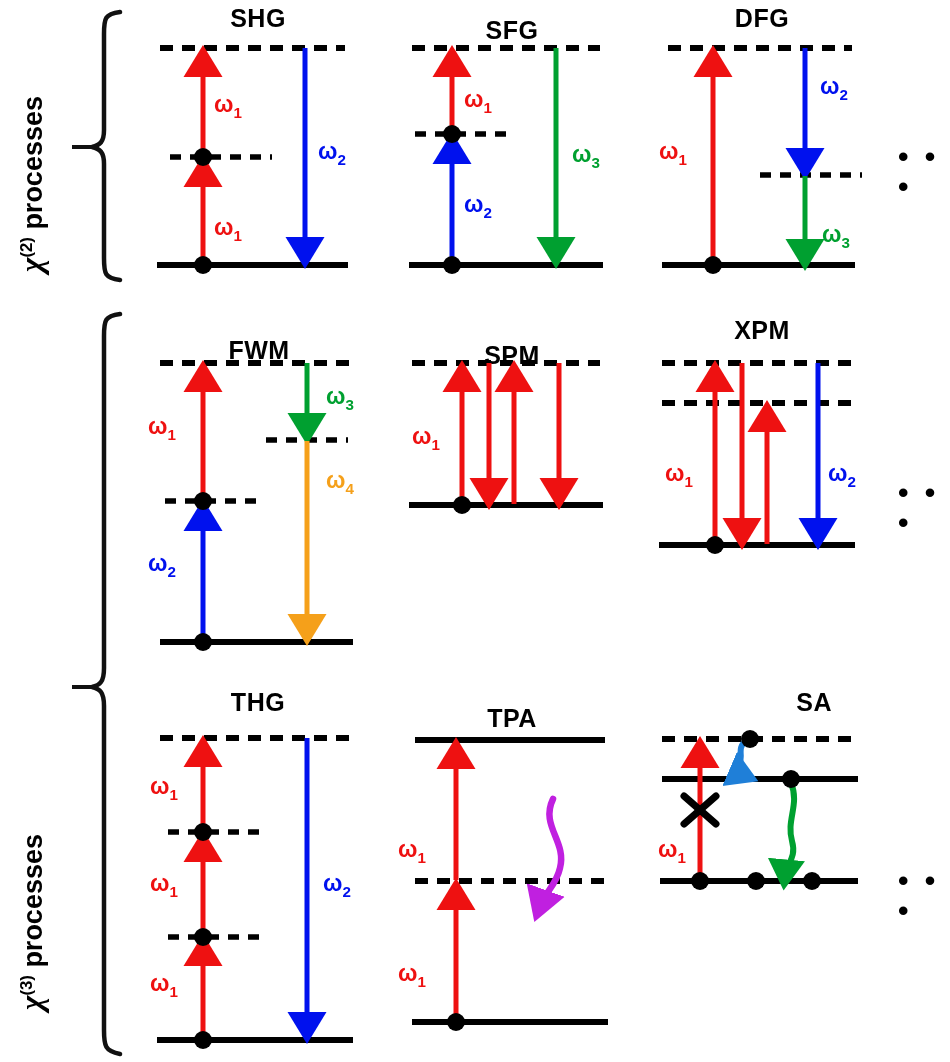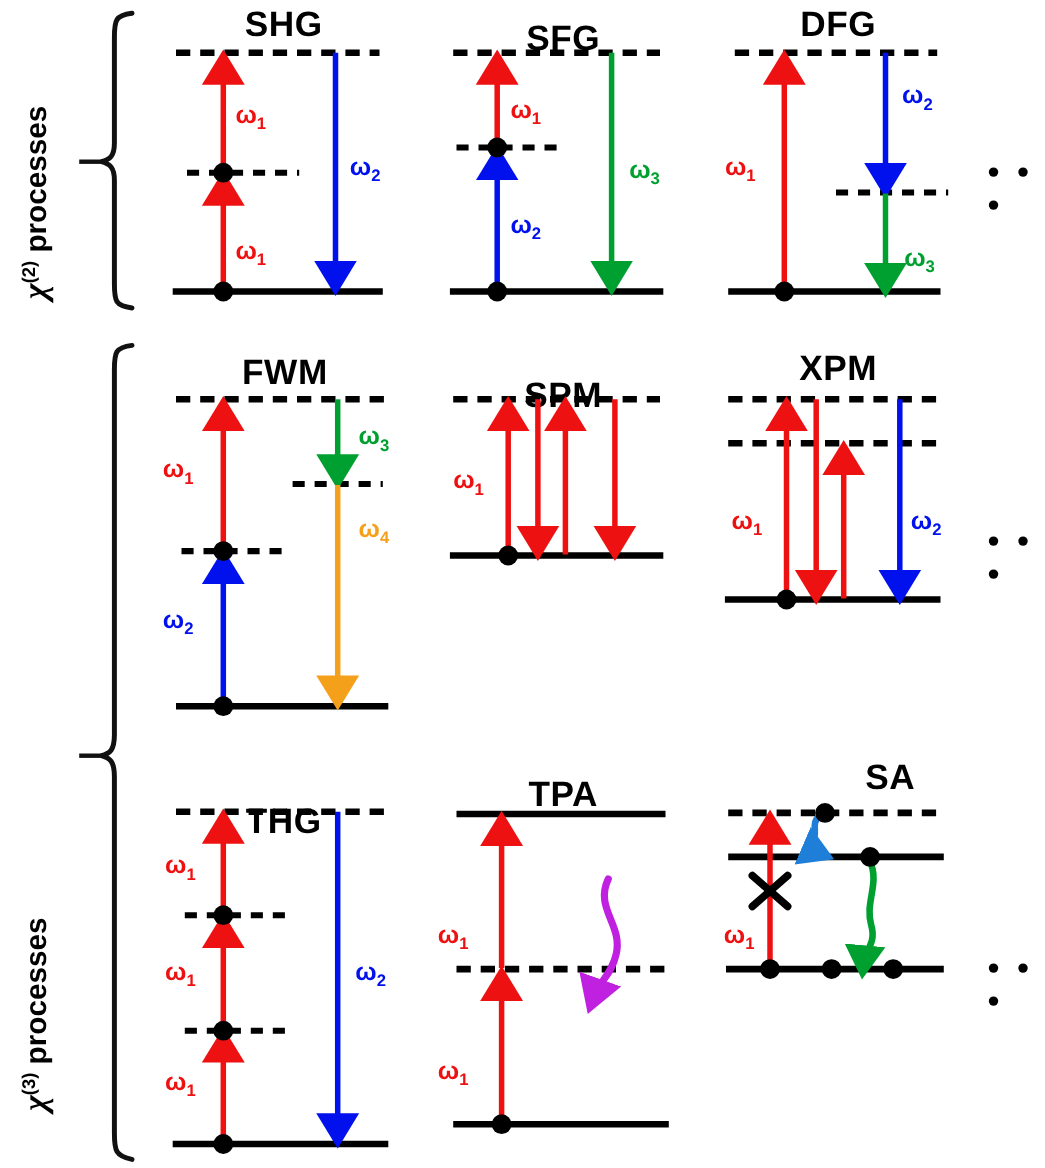--- a/index.html
+++ b/index.html
@@ -17,21 +17,21 @@
   #figure {
     position: absolute;
     left: 0; top: 0;
     width: 950px;
     height: 1062px;
   }
   .panel-title {
     position: absolute;
     font-family: "Liberation Sans", sans-serif;
     font-weight: bold;
-    font-size: 32px;
+    font-size: 25px;
     color: #000000;
     letter-spacing: 0.5px;
     white-space: nowrap;
     text-align: center;
   }
   .group-label {
     position: absolute;
     font-family: "Liberation Sans", sans-serif;
     font-weight: bold;
     font-size: 27px;
@@ -101,25 +101,25 @@
   </div>
 
   <div class="ellipsis" style="left:898px; top:142px;">• • •</div>
   <div class="ellipsis" style="left:898px; top:478px;">• • •</div>
   <div class="ellipsis" style="left:898px; top:866px;">• • •</div>
 
   <div class="panel-title" style="left:198px; top:4px; width:120px;">SHG</div>
   <div class="panel-title" style="left:452px; top:16px; width:120px;">SFG</div>
   <div class="panel-title" style="left:702px; top:4px; width:120px;">DFG</div>
 
-  <div class="panel-title" style="left:194px; top:320px; width:130px;">FWM</div>
+  <div class="panel-title" style="left:194px; top:336px; width:130px;">FWM</div>
   <div class="panel-title" style="left:452px; top:316px; width:120px;margin-top:25px;">SPM</div>
   <div class="panel-title" style="left:702px; top:316px; width:120px;">XPM</div>
 
-  <div class="panel-title" style="left:198px; top:688px; width:120px;margin-top:40px;">THG</div>
+  <div class="panel-title" style="left:198px; top:688px; width:120px;">THG</div>
   <div class="panel-title" style="left:452px; top:688px; width:120px;margin-top:16px;">TPA</div>
   <div class="panel-title" style="left:712px; top:688px; width:120px;text-align:right;">SA</div>
 
   <svg style="position:absolute;left:0;top:0;width:950px;height:1062px;">
     <defs>
       <marker id="ar-red" markerWidth="9" markerHeight="9" refX="3.4" refY="4.5" orient="auto" markerUnits="strokeWidth">
         <path d="M0,0.6 L0,8.4 L6.4,4.5 z" fill="#ee1111"></path>
       </marker>
       <marker id="ar-blue" markerWidth="9" markerHeight="9" refX="3.4" refY="4.5" orient="auto" markerUnits="strokeWidth">
         <path d="M0,0.6 L0,8.4 L6.4,4.5 z" fill="#0011ee"></path>

